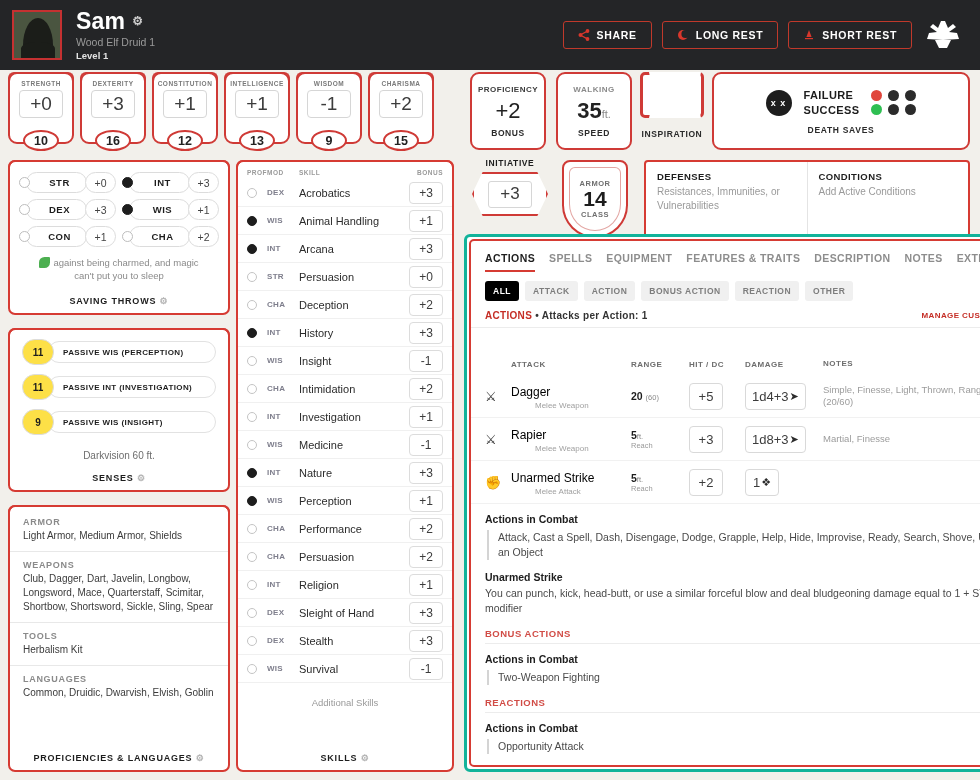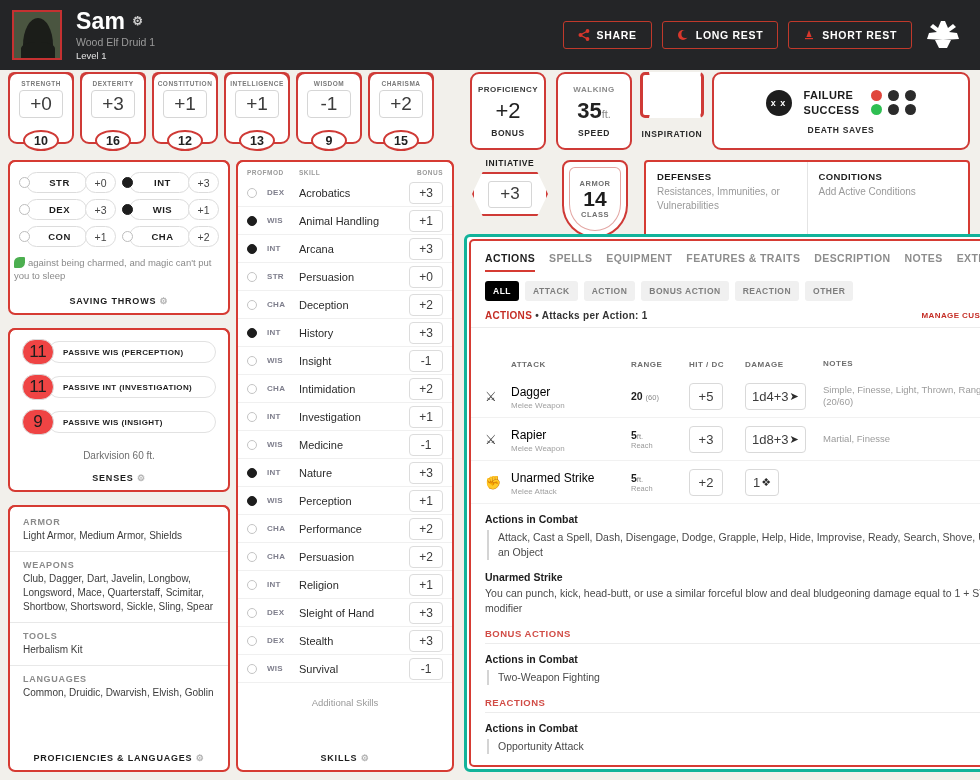--- a/index.html
+++ b/index.html
@@ -28,21 +28,21 @@
     position:absolute; left:7px; bottom:0; width:34px; height:16px;
     background:#1b1d19; border-radius:42% 42% 0 0;
   }
   .hdr-names { margin-left:14px; }
   .char-name {
     color:#fff; font-size:23px; font-weight:bold; letter-spacing:.2px;
     display:flex; align-items:center; gap:7px; line-height:1.05;
   }
   .gear-w { color:#cfcfcf; font-size:12px; }
   .char-sub { color:#9a9a9a; font-size:10.5px; margin-top:3px; }
-  .char-lvl { color:#e3e3e3; font-size:9.5px; font-weight:normal; margin-top:2px; }
+  .char-lvl { color:#e3e3e3; font-size:9.5px; font-weight:bold; margin-top:2px; }
   .hdr-actions { margin-left:auto; display:flex; align-items:center; gap:10px; padding-right:4px; }
   .hdr-btn {
     border:1px solid #c0392b; border-radius:3px; background:transparent;
     color:#fff; font-size:10.5px; font-weight:bold; letter-spacing:.7px;
     padding:7px 14px; display:flex; align-items:center; gap:7px; cursor:pointer;
   }
   .anvil { width:42px; height:34px; display:flex; align-items:center; justify-content:center; }
 
   
   .abilities { position:absolute; left:8px; top:72px; display:flex; gap:6px; }
@@ -150,34 +150,34 @@
     display:flex; align-items:center; justify-content:center;
     font-size:9.5px; font-weight:bold; color:#1d1d1d; letter-spacing:.5px;
     padding-left:6px;
   }
   .st-val {
     width:31px; height:21px; border:1px solid #dcdcdc; border-radius:11px; margin-left:-2px;
     display:flex; align-items:center; justify-content:center; font-size:10.5px; color:#444;
     background:#fff; z-index:1;
   }
   .st-note {
-    padding:9px 4px 0; font-size:9.5px; color:#8a8a8a; line-height:13px;
+    padding:9px 26px 0; font-size:9.5px; color:#8a8a8a; line-height:13px;text-align:center;
   }
   .leaf {
     display:inline-block; width:11px; height:11px; border-radius:50% 10% 50% 10%;
     background:#4caf50; vertical-align:-2px; margin-right:3px;
   }
 
   
   #senses { left:8px; top:328px; width:222px; height:164px; }
   .sense-row { display:flex; align-items:center; padding:0 12px; margin-top:9px; }
   .sense-num {
     width:32px; height:26px; border:1px solid #dcdcdc; border-radius:13px;
     display:flex; align-items:center; justify-content:center;
-    font-size:17px; font-weight:normal; color:#1d1d1d; z-index:2; background:#ef4444;
+    font-size:10px; font-weight:bold; color:#1d1d1d; z-index:2; background:#fde047;
   }
   .sense-pill {
     flex:1; height:22px; border:1px solid #e2e2e2; border-radius:11px; margin-left:-6px;
     display:flex; align-items:center; padding-left:14px;
     font-size:8px; font-weight:bold; color:#1d1d1d; letter-spacing:.4px;
   }
   .sense-extra { text-align:center; font-size:10px; color:#6e6e6e; margin-top:15px; }
 
   
   #proficiencies { left:8px; top:505px; width:222px; height:267px; }
@@ -283,21 +283,21 @@
     font-size:8px; font-weight:bold; color:#6e6e6e; letter-spacing:.5px;
   }
   .atk-row { display:flex; align-items:center; padding:7px 14px; border-bottom:1px solid #f1f1f1; min-height:42px;}
   .col-ico { width:26px; font-size:13px; color:#3a3a3a; }
   .col-name { width:120px; }
   .col-range { width:58px; font-size:10.5px; font-weight:bold; color:#1d1d1d; }
   .col-hit { width:56px; }
   .col-dmg { width:78px; }
   .col-notes { flex:1; font-size:9.5px; color:#9c9c9c; line-height:12px; }
   .atk-name { font-size:12px; color:#000000; line-height:13px; }
-  .atk-type { font-size:8px; color:#a0a0a0; margin-top:1px; }
+  .atk-type { font-size:8px; color:#a0a0a0; margin-top:1px;margin-left:24px; }
   .rng-sm { font-size:7.5px; font-weight:normal; color:#8a8a8a; }
   .rng-sub { display:block; font-size:7.5px; font-weight:normal; color:#9a9a9a; }
   .box-val {
     display:inline-flex; align-items:center; justify-content:center; gap:1px;
     min-width:34px; height:27px; padding:0 6px;
     border:1px solid #d9d9d9; border-radius:4px; font-size:13px; color:#3c3c3c;
   }
   .dmg-ico { font-size:11px; color:#2b2b2b; }
 
   .sec-block { padding:9px 14px 2px; }

